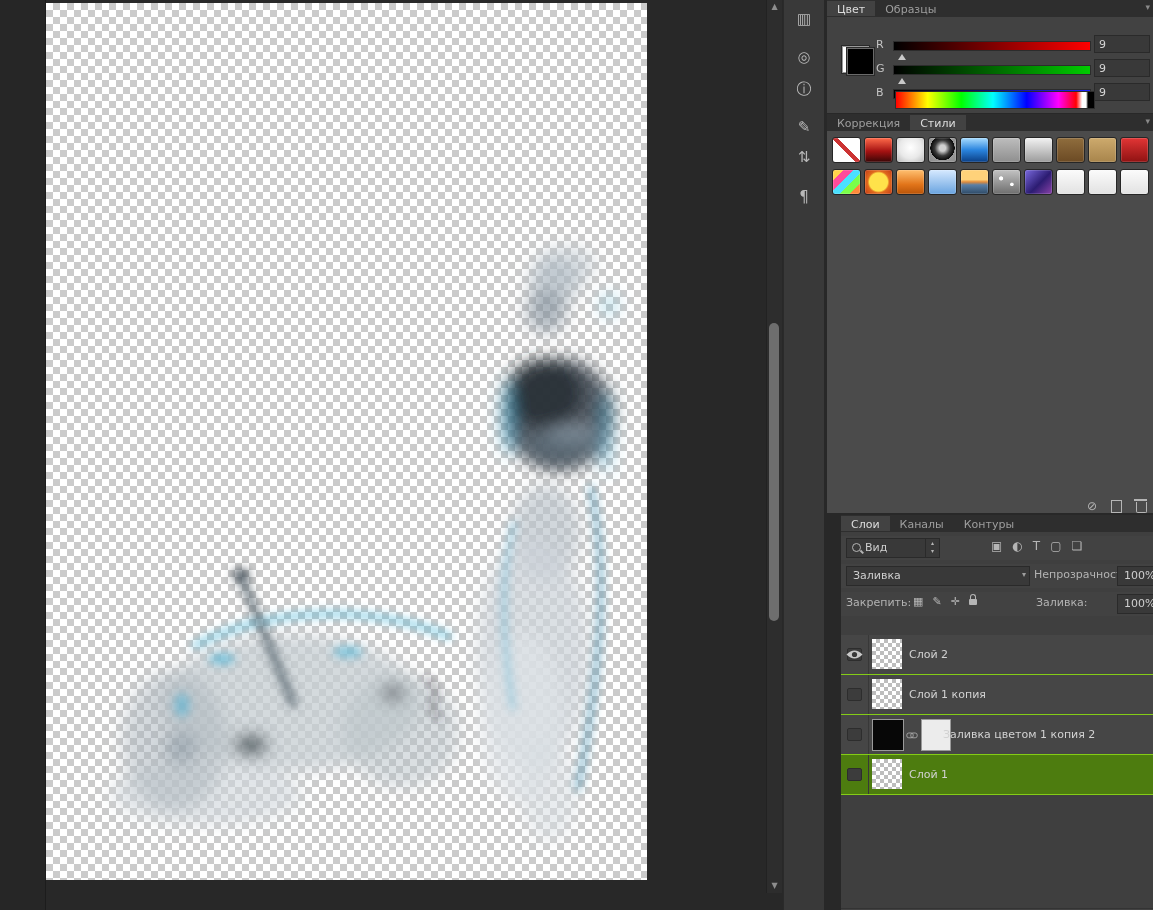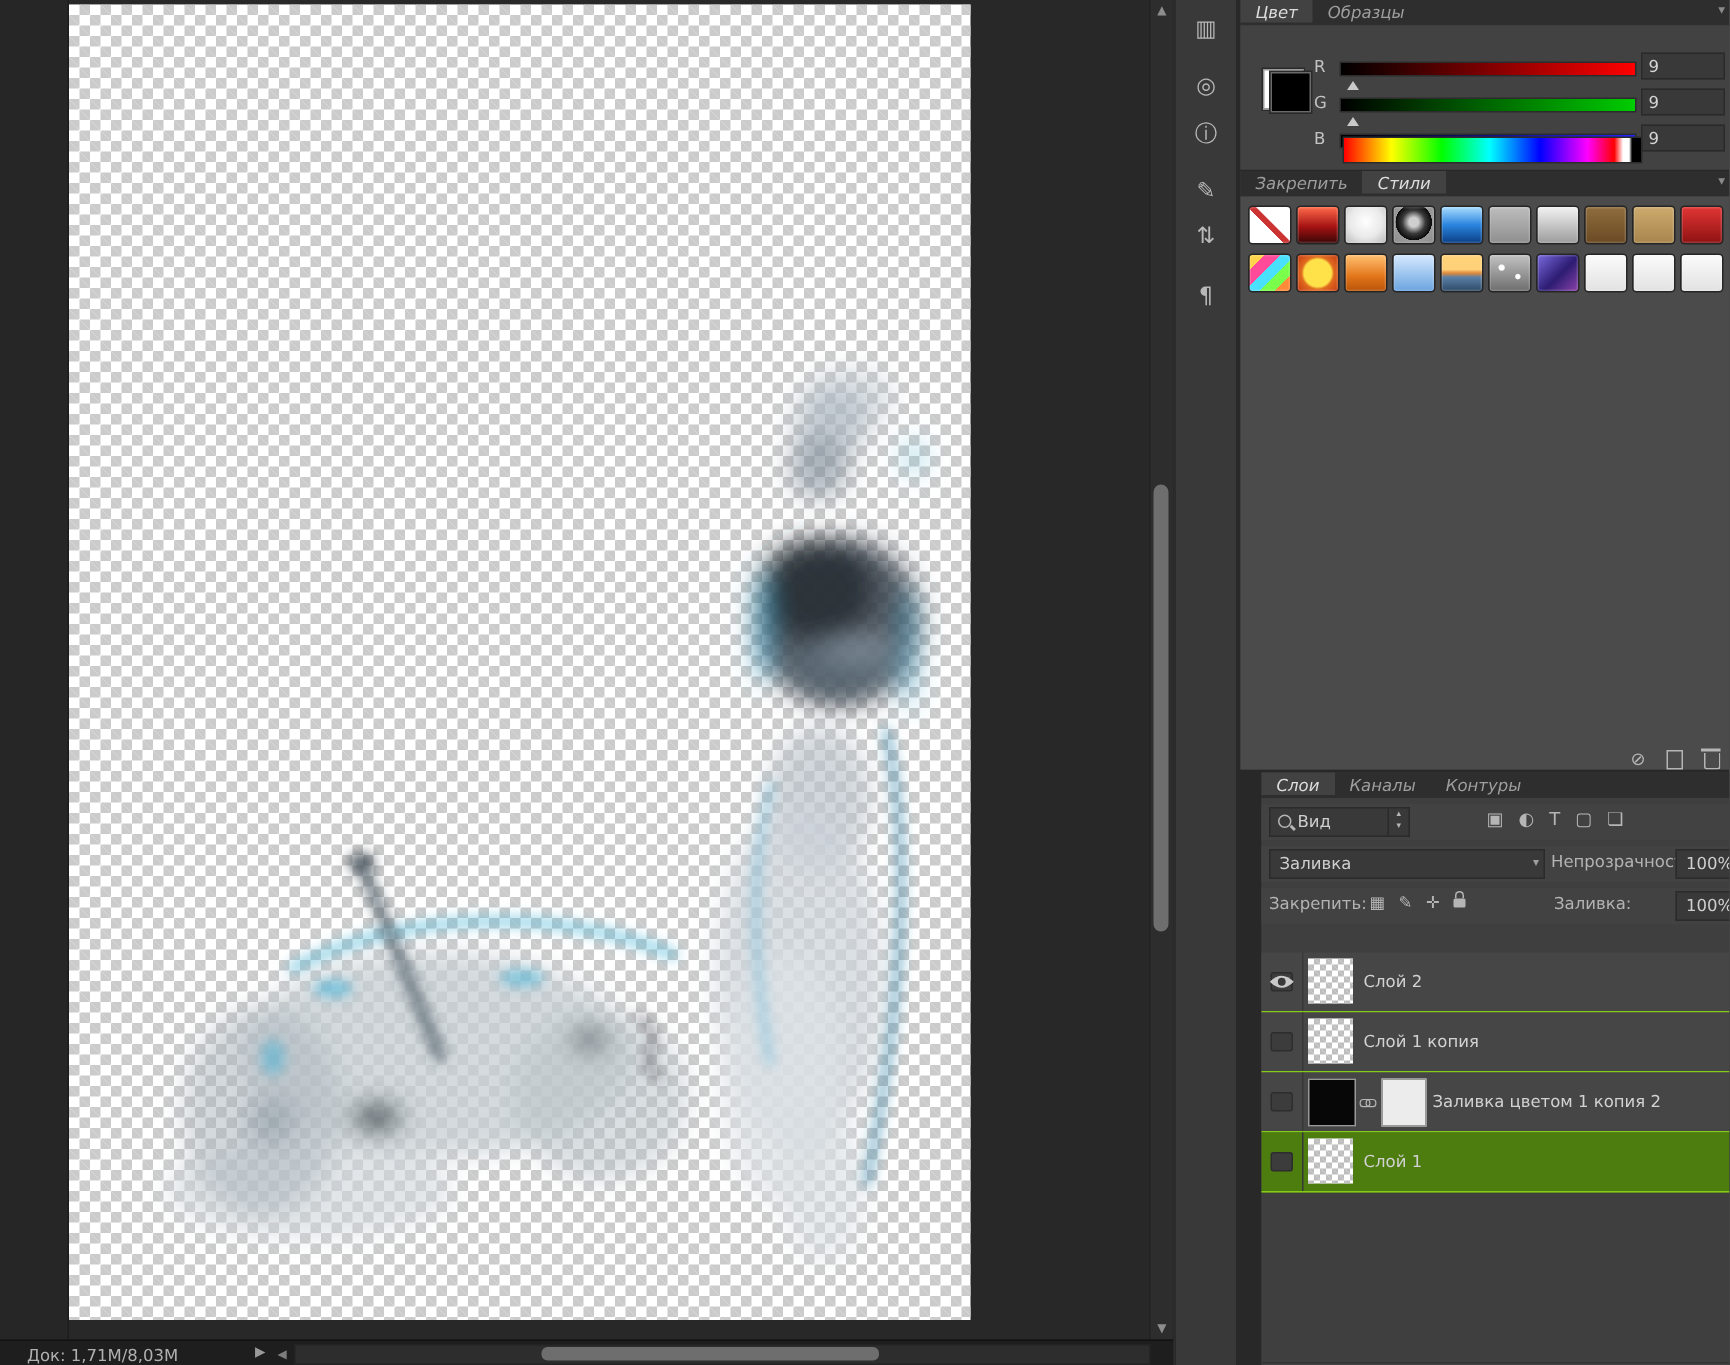--- a/index.html
+++ b/index.html
@@ -30,21 +30,21 @@
   .htrack{position:absolute;left:196px;top:2px;width:569px;height:12px;background:#2d2d2d;border:1px solid #232323;}
   .htrack .thumb{position:absolute;left:164px;top:1px;width:225px;height:9px;background:#6e6e6e;border-radius:4px;}
 
   
   .dock{left:783px;top:0;width:40px;height:910px;background:#393939;border-left:1px solid #2a2a2a;}
   .dock .dicon{position:absolute;left:0;width:40px;text-align:center;color:#b8b8b8;font-size:15px;line-height:18px;cursor:pointer;}
 
   
   .panels{left:827px;top:0;width:326px;height:910px;background:#282828;}
   .panel{position:absolute;left:0;width:326px;background:#424242;}
-  .tabbar{position:absolute;left:0;top:0;width:326px;height:17px;background:#2e2e2e;display:flex;align-items:flex-start;font-style:italic;}
+  .tabbar{position:absolute;left:0;top:0;width:326px;height:17px;background:#2e2e2e;display:flex;align-items:center;}
   .tab{padding:2px 10px 0 10px;font-size:11px;color:#9e9e9e;cursor:pointer;white-space:nowrap;}
   .tab.active{background:#424242;color:#dedede;}
   .panel-menu{position:absolute;right:3px;top:2px;color:#8a8a8a;font-size:9px;cursor:pointer;}
 
   
   .color-panel{top:0;height:113px;}
   .color-body{position:absolute;left:0;top:17px;width:326px;height:96px;background:#424242;}
   .bg-swatch{position:absolute;left:15px;top:29px;width:25px;height:25px;background:#fff;border:1px solid #9a9a9a;box-shadow:0 0 0 1px #2a2a2a;}
   .fg-swatch{position:absolute;left:4px;top:1px;width:25px;height:25px;background:#000;border:1px solid #6a6a6a;box-shadow:0 0 0 1px #2a2a2a;}
   .chan{position:absolute;left:0;width:326px;height:16px;}
@@ -94,21 +94,21 @@
     background-size:8px 8px;background-position:0 0,4px 4px;background-color:#fff;}
   .fill-thumb{background:#070707;border:1px solid #9a9a9a;}
   .photo-thumb{background:
       radial-gradient(circle at 25% 75%,#d97a1e 0 12%,transparent 22%),
       radial-gradient(circle at 60% 45%,#8a4a12 0 10%,transparent 20%),
       radial-gradient(circle at 78% 72%,#c9681a 0 9%,transparent 18%),
       radial-gradient(circle at 38% 28%,#5a2f0c 0 12%,transparent 22%),
       #130d08;}
   .mask-thumb{position:absolute;left:80px;top:4px;width:28px;height:30px;background:#ececec;border:1px solid #9a9a9a;cursor:pointer;}
   .lname{position:absolute;left:68px;top:13px;color:#d2d2d2;white-space:nowrap;}
-  .lname.shifted{left:114px;}
+  .lname.shifted{left:102px;}
   .lname.italic{font-style:italic;}
   .row-lock{position:absolute;right:22px;top:15px;}
 
   .layers-actions{position:absolute;left:0;top:376px;width:326px;height:19px;background:#424242;border-top:1px solid #333;
                   display:flex;justify-content:flex-end;align-items:center;gap:13px;padding-right:14px;box-sizing:border-box;}
   .glyph-icon{color:#b5b5b5;font-size:12px;line-height:12px;}
 
   
   .i-mag{position:relative;width:7px;height:7px;border:1.5px solid #b5b5b5;border-radius:50%;display:inline-block;position:absolute;left:5px;top:4px;}
   .i-mag::after{content:"";position:absolute;width:4px;height:1.5px;background:#b5b5b5;transform:rotate(45deg);right:-4px;bottom:-1px;}
@@ -225,21 +225,21 @@
             </div>
           <input class="chan-val" value="9" style="">
         </div>
 
         <div class="spectrum"></div>
       </div>
     </div>
 
     <div class="panel styles-panel">
       <div class="tabbar">
-        <div class="tab">Закрепить</div>
+        <div class="tab">Коррекция</div>
         <div class="tab active">Стили</div>
         <span class="panel-menu">▾</span>
       </div>
       <div class="styles-body">
 
         <div class="swatch" style="left: 5px; top: 6px; background: linear-gradient(45deg, transparent 44%, rgb(204, 51, 51) 45%, rgb(204, 51, 51) 55%, transparent 56%), linear-gradient(rgb(255, 255, 255), rgb(255, 255, 255));"></div>
         <div class="swatch" style="left: 37px; top: 6px; background: linear-gradient(rgb(255, 106, 74), rgb(165, 18, 18) 55%, rgb(58, 6, 6));"></div>
         <div class="swatch" style="left: 69px; top: 6px; background: radial-gradient(circle at 50% 40%, rgb(255, 255, 255), rgb(233, 233, 233) 55%, rgb(185, 185, 185));"></div>
         <div class="swatch" style="left: 101px; top: 6px; background: radial-gradient(circle at 50% 42%, rgb(207, 207, 207) 0px, rgb(207, 207, 207) 16%, rgb(58, 58, 58) 40%, rgb(10, 10, 10) 62%, rgb(154, 154, 154) 63%, rgb(139, 139, 139));"></div>
         <div class="swatch" style="left: 133px; top: 6px; background: linear-gradient(rgb(168, 220, 255), rgb(42, 132, 222) 50%, rgb(11, 63, 133));"></div>
@@ -375,22 +375,14 @@
           
           
           
           
         </div>
 
       </div>
     </div>
   </div>
 
-  <div class="abs statusbar">
-    <span class="doc">Док: 1,71М/8,03М</span>
-    <span class="popup">▶</span>
-    <span class="harrow">◀</span>
-    <div class="htrack">
-      <div class="thumb"></div>
-    </div>
-  </div>
 
 </div>
 
 </body></html>

